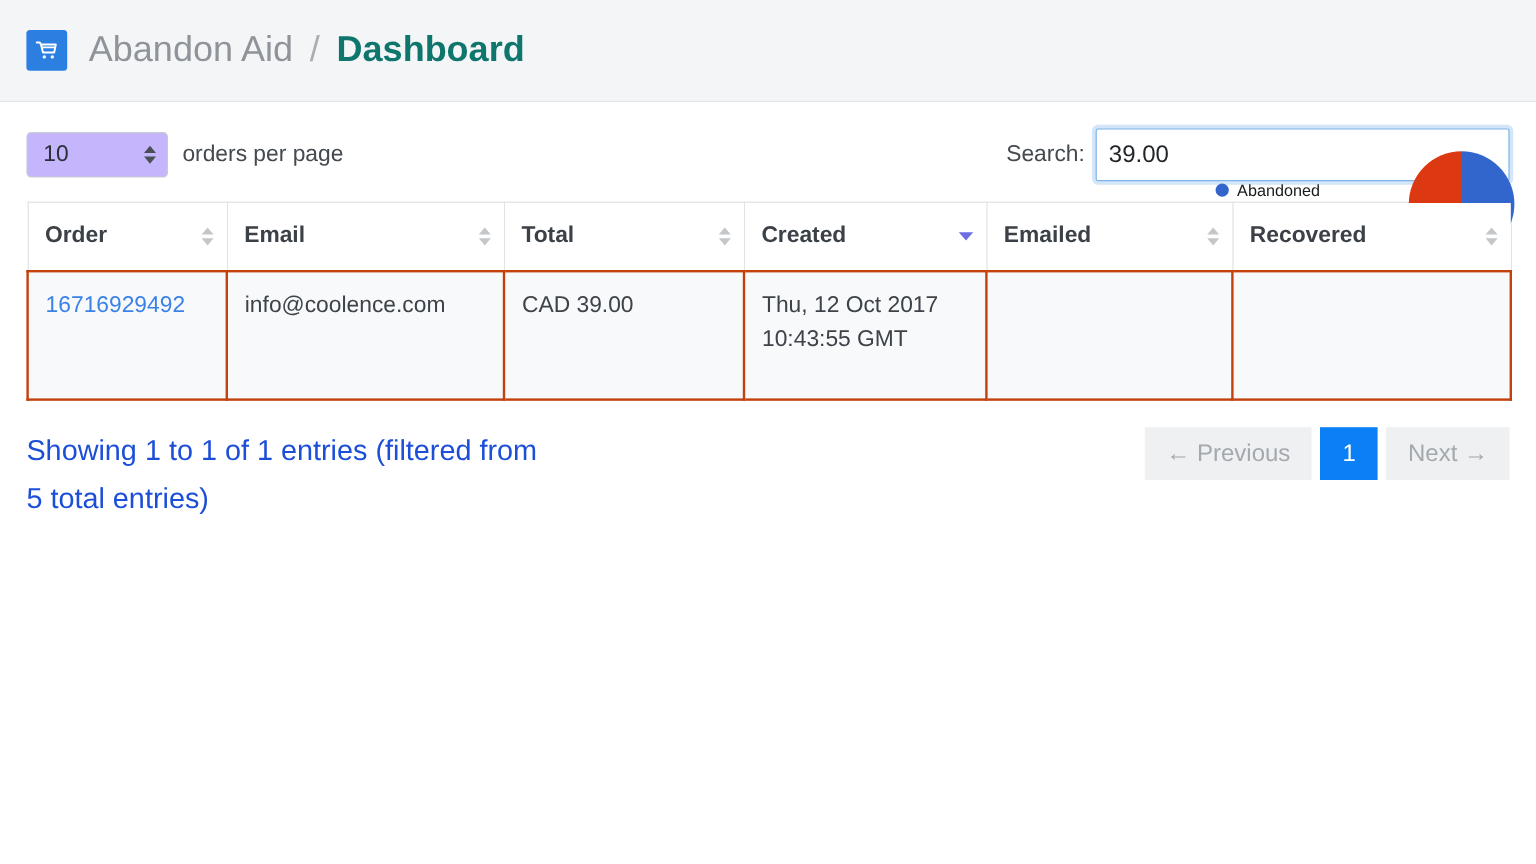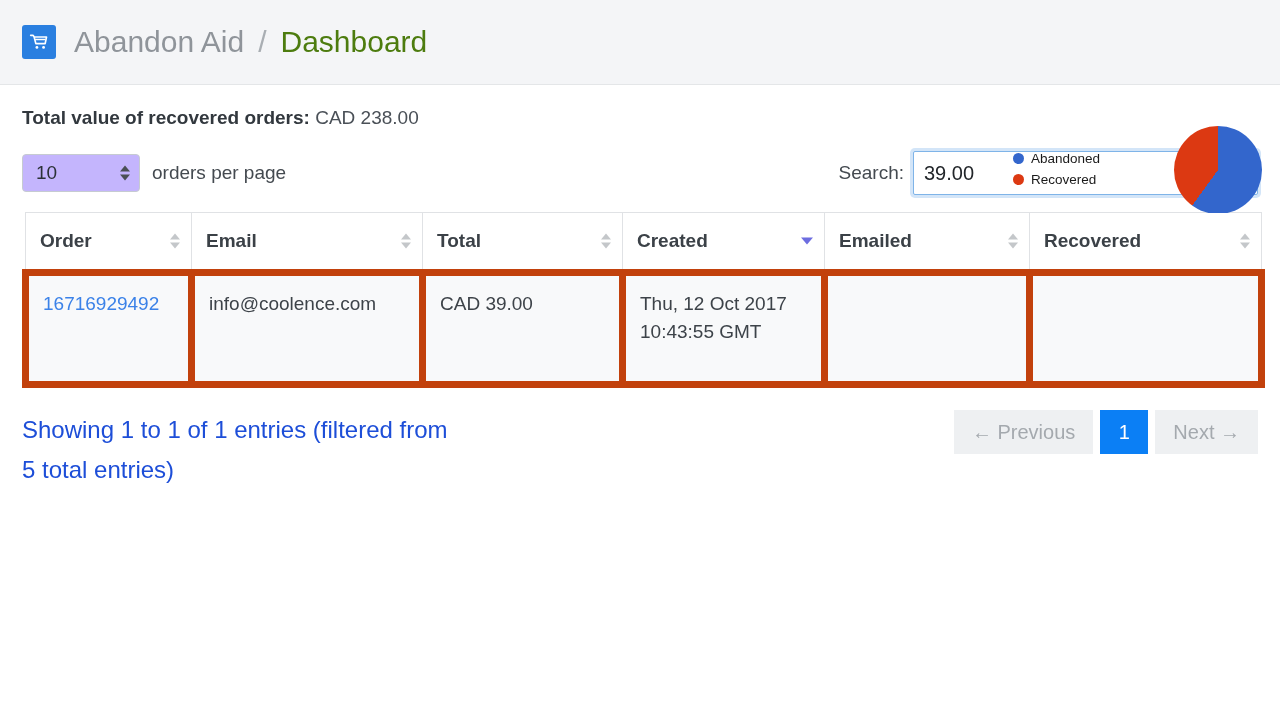--- a/index.html
+++ b/index.html
@@ -43,22 +43,22 @@
   .crumb-app {
     color: #8f949a;
     font-weight: 400;
   }
   .crumb-sep {
     color: #a9aeb3;
     margin: 0 14px;
     font-weight: 300;
   }
   .crumb-page {
-    color: #4d7c0f;
-    font-weight: 400;
+    color: #0f766e;
+    font-weight: 700;
   }
 
   
   .main {
     padding: 0 22px;
     position: relative;
   }
   .page-title {
     font-size: 38px;
     font-weight: 400;
@@ -206,21 +206,21 @@
     font-size: 19px;
     font-weight: 700;
     color: #3b4147;
     padding: 14px 14px 14px 14px;
     position: relative;
     height: 28px;
     vertical-align: middle;
   }
   .table td {
     background: #f8f9fa;
-    border: 7px solid #c2410c;
+    border: 2px solid #c2410c;
     font-size: 19px;
     color: #3d4349;
     padding: 14px 14px 36px 14px;
     vertical-align: top;
     line-height: 1.45;
   }
   .order-link {
     color: #3b82e8;
     text-decoration: none;
   }
@@ -328,24 +328,20 @@
       </div>
       <div class="legend-row">
         <span class="legend-dot" style="background:#dc3912"></span>
         <span>Recovered</span>
       </div>
     </div>
     <div class="pie" id="pie-slice" style="background: conic-gradient(rgb(51, 102, 204) 0deg, rgb(51, 102, 204) 216deg, rgb(220, 57, 18) 216deg, rgb(220, 57, 18) 360deg);"></div>
   </div>
 
 
-  <p class="total-line">
-    <span class="lbl">Total value of recovered orders:</span>
-    <span class="val">CAD 238.00</span>
-  </p>
 
   <div class="controls">
     <div class="length-wrap">
       <div class="select-box">
         <span class="sel-val">10</span>
         <span class="spinner">
           <span class="tri up"></span>
           <span class="tri down"></span>
         </span>
       </div>

